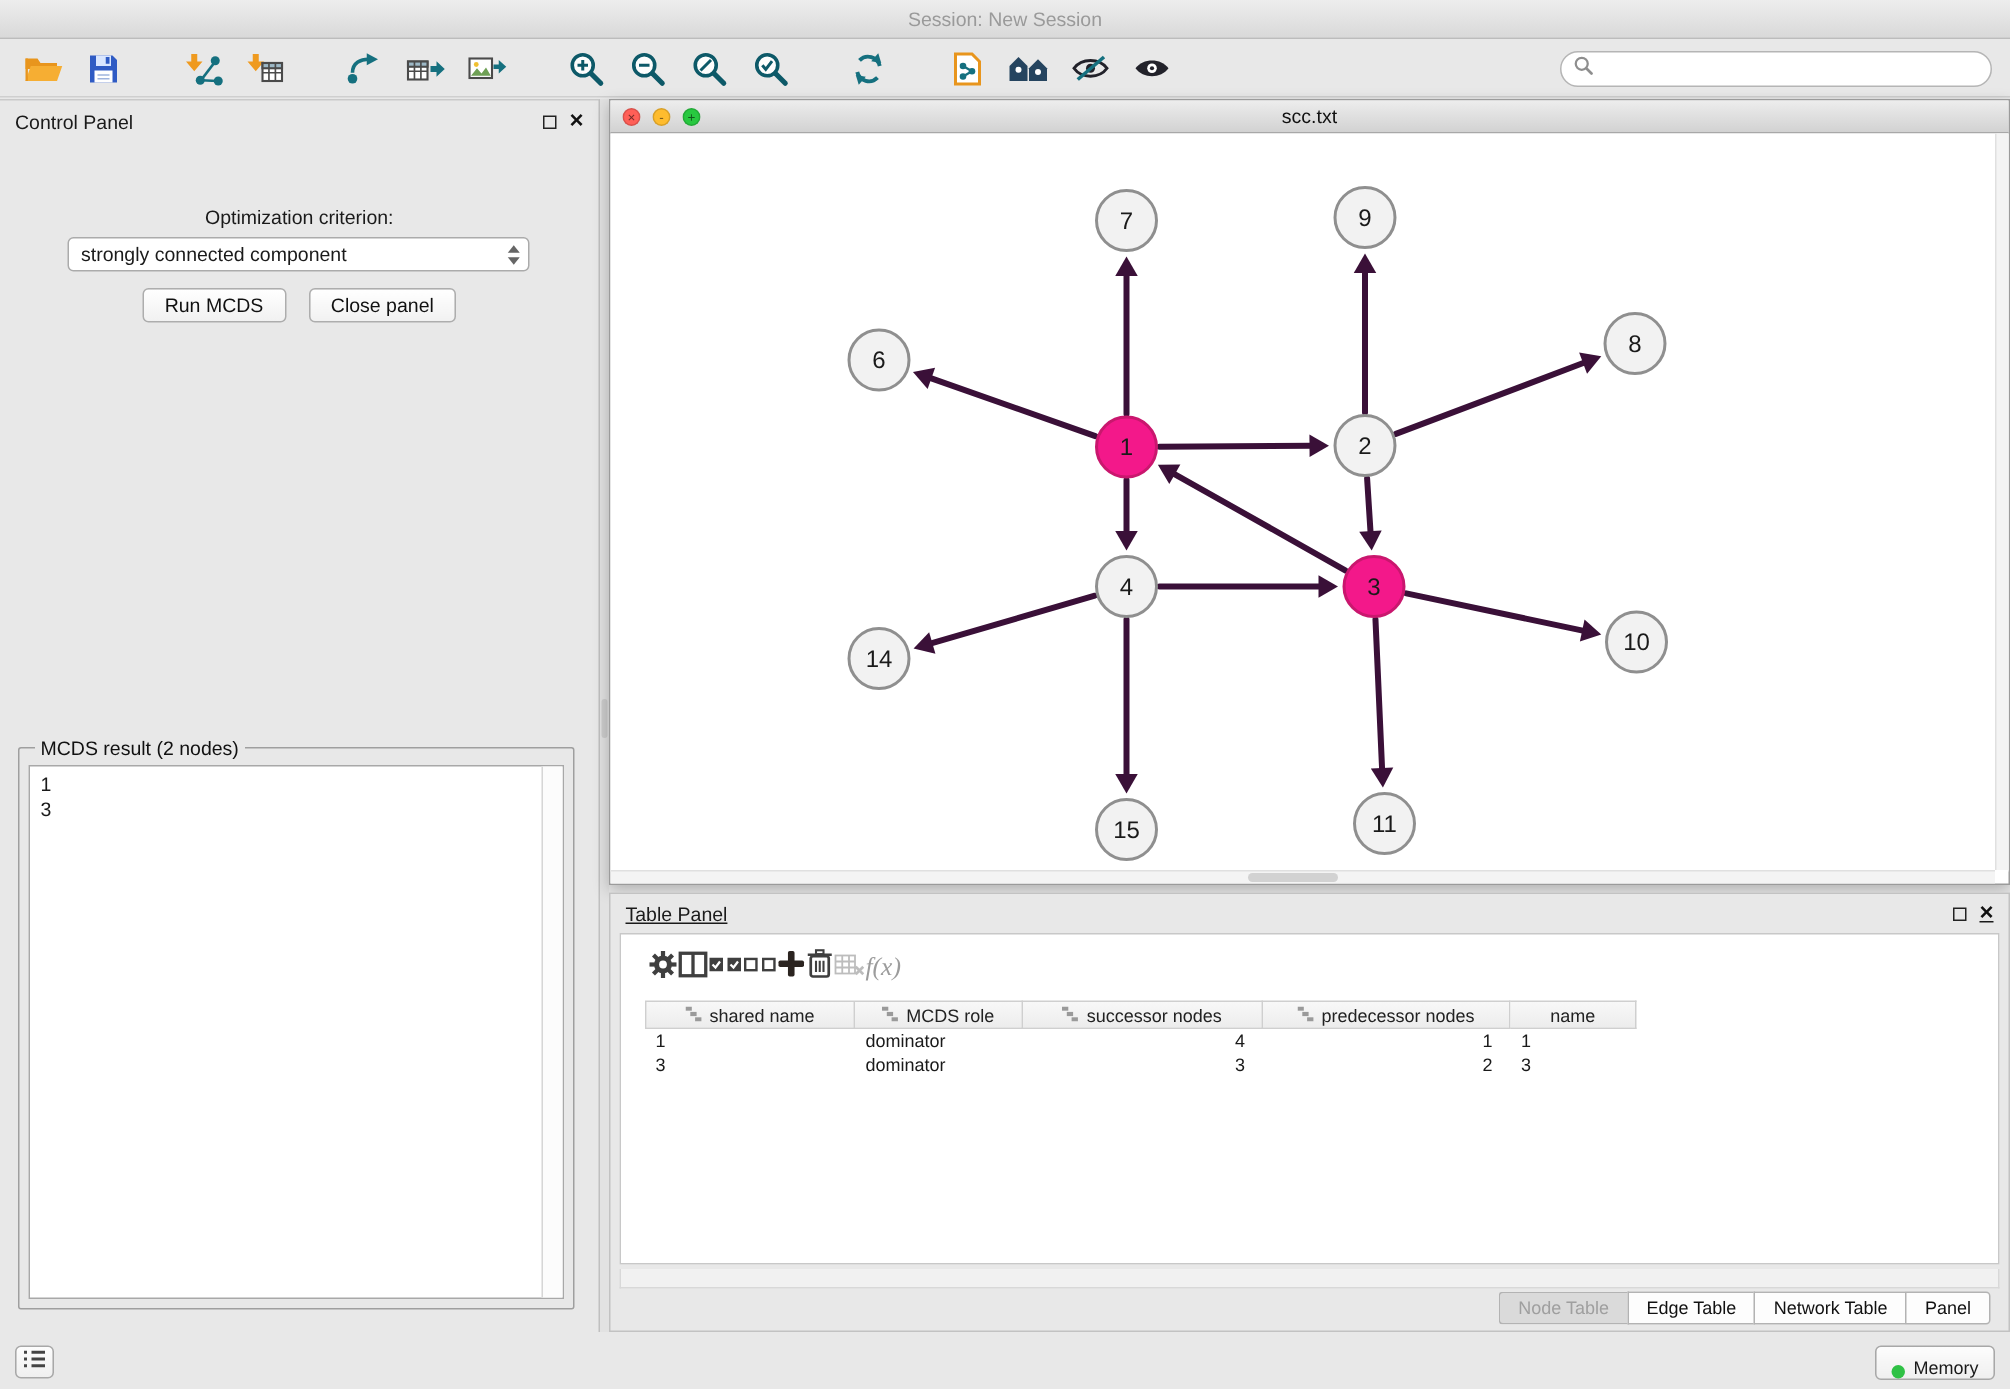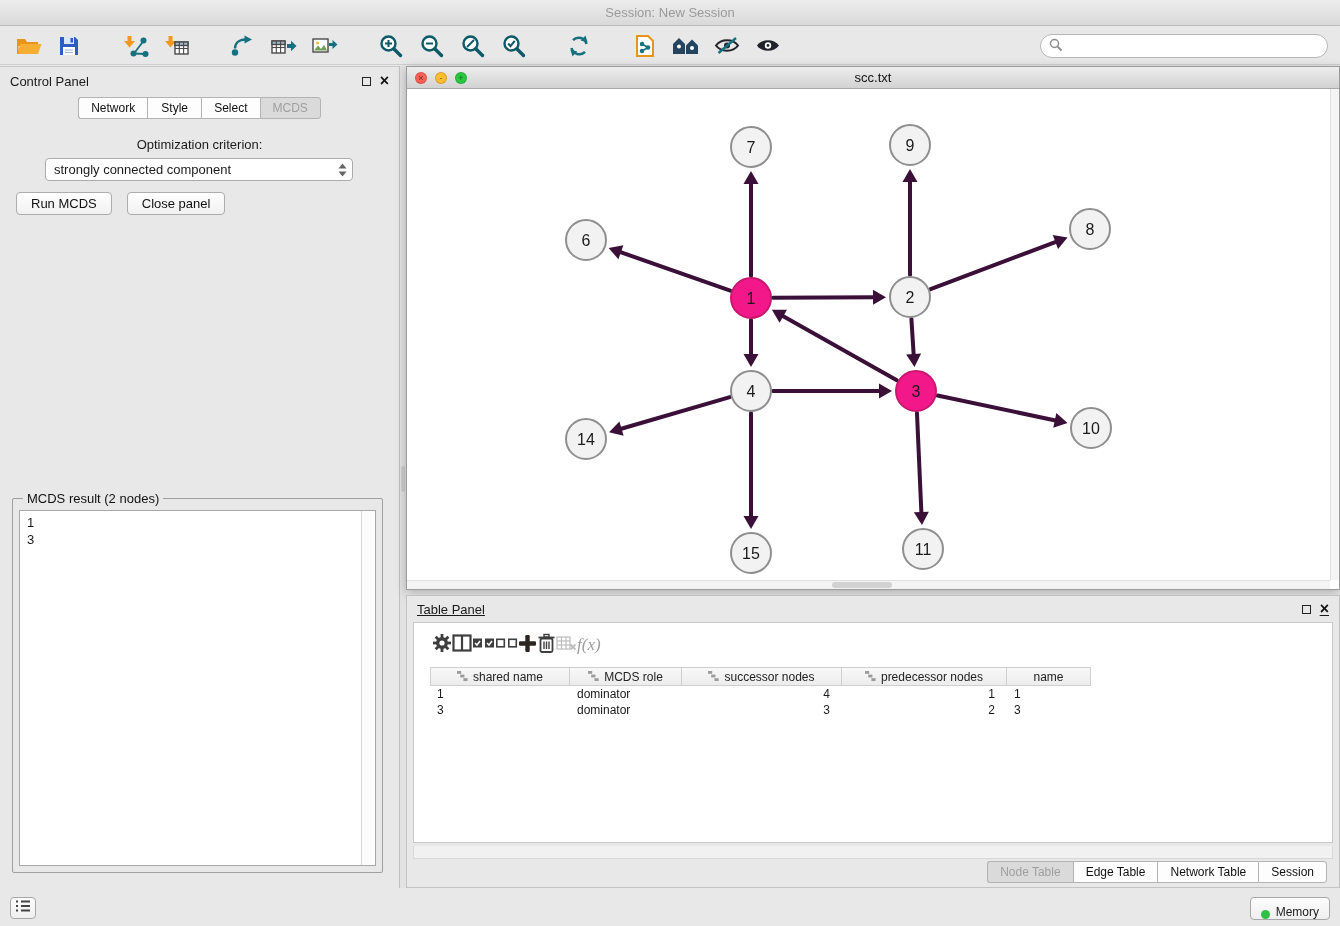--- a/index.html
+++ b/index.html
@@ -50,21 +50,21 @@
   .seg-tab:first-child { border-radius:3px 0 0 3px; }
   .seg-tab:last-child  { border-right:1px solid #b3b3b3; border-radius:0 3px 3px 0; }
   .seg-tab.active { background:#dadada; color:#9f9f9f; }
   .cp-opt-label { position:absolute; top:70px; left:0; right:0; text-align:center; font-size:13px; }
   .cp-select {
     position:absolute; top:91px; left:45px; width:308px; height:23px;
     background:#fff; border:1px solid #ababab; border-radius:4px;
     display:flex; align-items:center; font-size:13px; padding-left:8px;
   }
   .cp-select .stepper { margin-left:auto; padding-right:4px; display:flex; align-items:center; }
-  .cp-buttons { position:absolute; top:125px; left:16px; right:0; display:flex; justify-content:flex-start; gap:15px; }
+  .cp-buttons { position:absolute; top:125px; left:0; right:0; display:flex; justify-content:center; gap:15px; }
   .push-btn {
     font-size:13px; padding:3px 14px; background:linear-gradient(#ffffff,#f1f1f1);
     border:1px solid #adadad; border-radius:4px; color:#111;
   }
   .mcds-fieldset {
     position:absolute; left:12px; right:16px; top:424px; height:382px;
     border:1px solid #9f9f9f; border-radius:2px; padding:6px;
   }
   .mcds-fieldset legend { font-size:13px; padding:0 4px; margin-left:4px; color:#111; }
   .mcds-result {
@@ -324,26 +324,20 @@
     </div>
   </div>
 
   <div class="control-panel">
     <div class="cp-header">
       <span>Control Panel</span>
       <span class="panel-controls">
         <span class="win-float"></span>
         <span class="win-close">×</span>
       </span>
-    </div>
-    <div class="cp-tabs">
-      <div class="seg-tab">Network</div>
-      <div class="seg-tab">Style</div>
-      <div class="seg-tab">Select</div>
-      <div class="seg-tab active">MCDS</div>
     </div>
     <div class="cp-opt-label">Optimization criterion:</div>
     <div class="cp-select">
       <span>strongly connected component</span>
       <span class="stepper">
           <svg width="11" height="16" viewBox="0 0 11 16">
             <path d="M5.5 1.5 l4 5 h-8 z" fill="#666"></path>
             <path d="M5.5 14.5 l-4-5 h8 z" fill="#666"></path>
           </svg>
         </span>
@@ -595,21 +589,21 @@
           <div class="td c3 num">2</div>
           <div class="td c4">3</div>
         </div>
       </div>
     </div>
     <div class="tp-hscroll"></div>
     <div class="tp-tabs">
       <div class="seg-tab active">Node Table</div>
       <div class="seg-tab">Edge Table</div>
       <div class="seg-tab">Network Table</div>
-      <div class="seg-tab">Session</div>
+      <div class="seg-tab">Panel</div>
     </div>
   </div>
 
   <div class="statusbar">
     <div class="status-left-btn">
       <span><svg width="16" height="14" viewBox="0 0 16 14">
             <g stroke="#444" stroke-width="2">
               <line x1="1" y1="2.5" x2="3" y2="2.5"></line>
               <line x1="6" y1="2.5" x2="15" y2="2.5"></line>
               <line x1="1" y1="7" x2="3" y2="7"></line>

